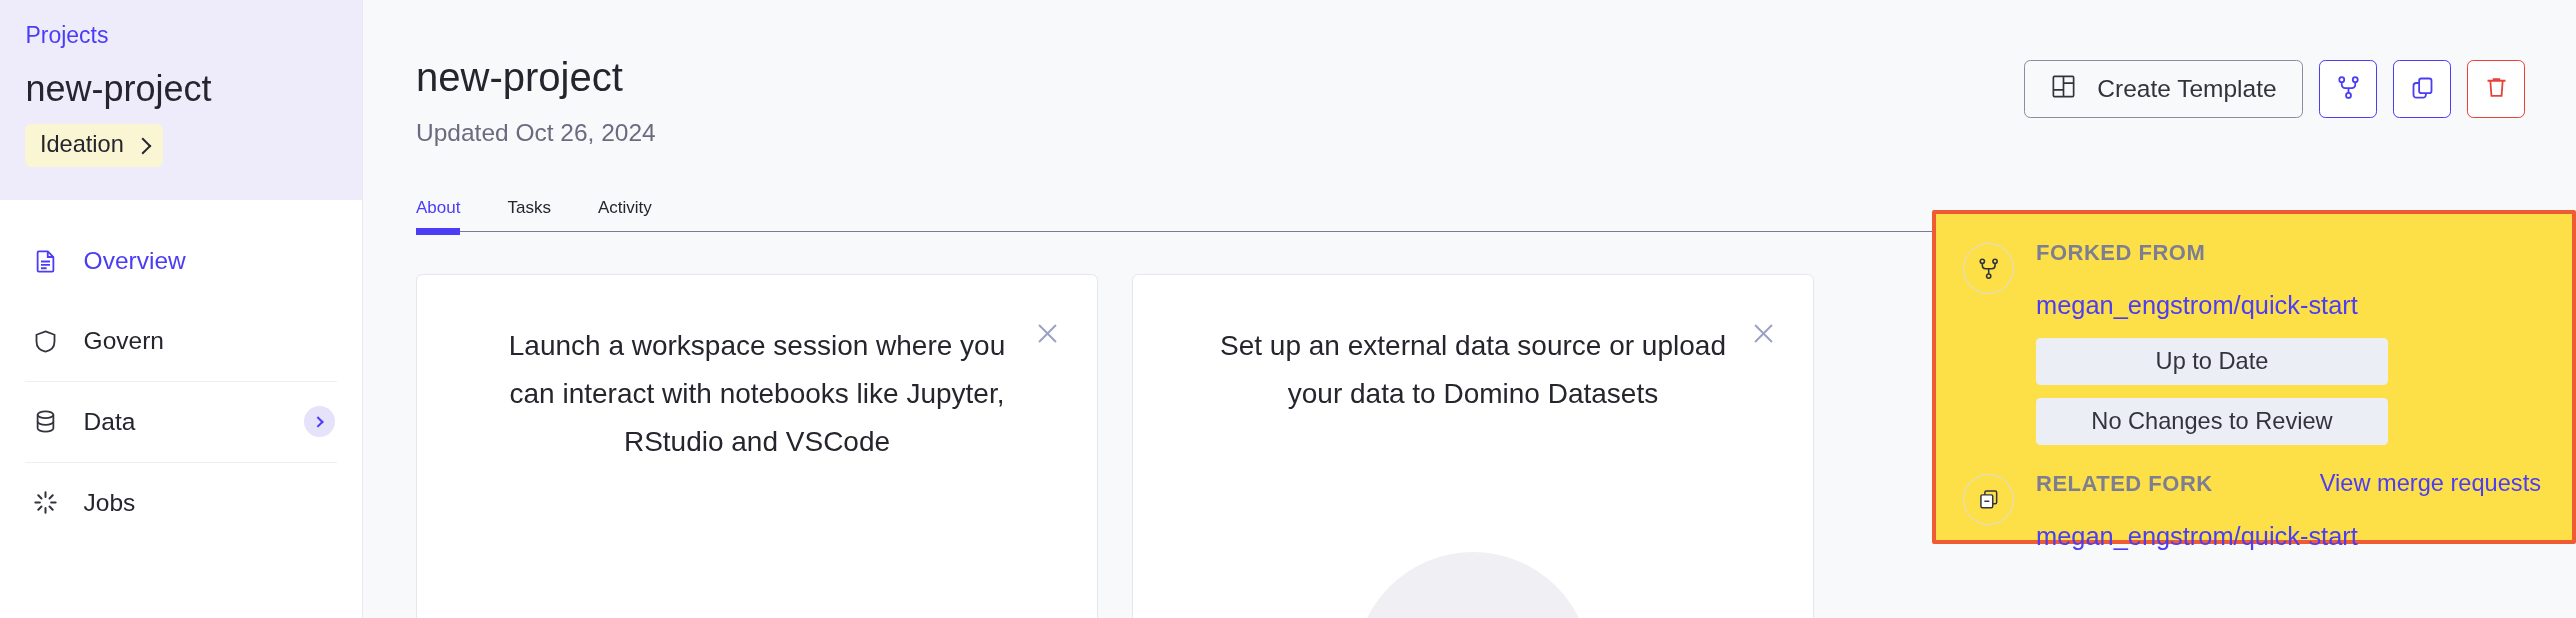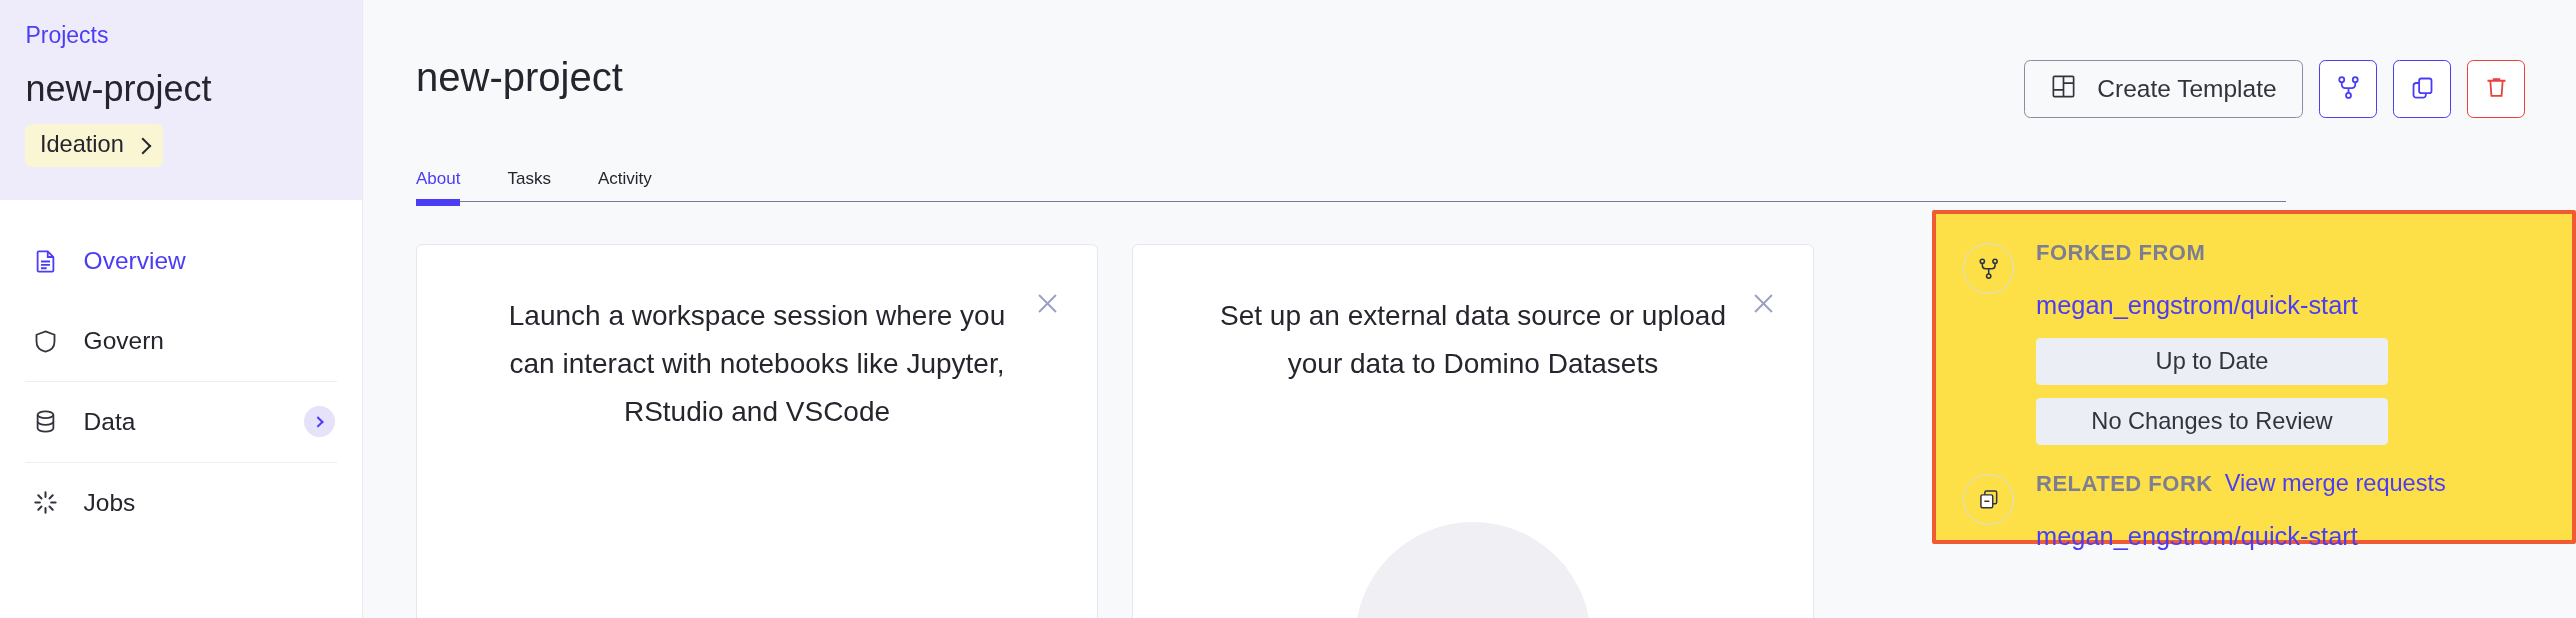--- a/index.html
+++ b/index.html
@@ -259,21 +259,22 @@
   .fork-label {
     font-size: 22px;
     letter-spacing: 0.5px;
     color: #7e7e92;
     font-weight: 700;
     line-height: 27px;
   }
   .fork-label-row {
     display: flex;
     align-items: baseline;
-    gap: 12px;
+    justify-content: space-between;
+    gap: 22px;
   }
   .fork-link {
     font-size: 25.4px;
     color: #4b3df5;
     line-height: 40px;
     margin-top: 19px;
     cursor: pointer;
     white-space: nowrap;
   }
   .merge-link {
@@ -363,20 +364,21 @@
       </div>
 
     </nav>
   </aside>
 
   <main class="main">
 
     <div class="main-header">
       <div class="title-block">
         <h1 class="page-title">new-project</h1>
+        <div class="page-subtitle">Updated Oct 26, 2024</div>
       </div>
 
       <div class="header-actions">
         <button class="btn-template">
           <span>
             <svg width="27" height="27" viewBox="0 0 24 24" fill="none" stroke="#33333d" stroke-width="1.5">
               <rect x="3" y="3" width="18" height="18" rx="1"></rect>
               <path d="M12 3v18M12 9h9M3 15h9"></path>
             </svg>
           </span>

